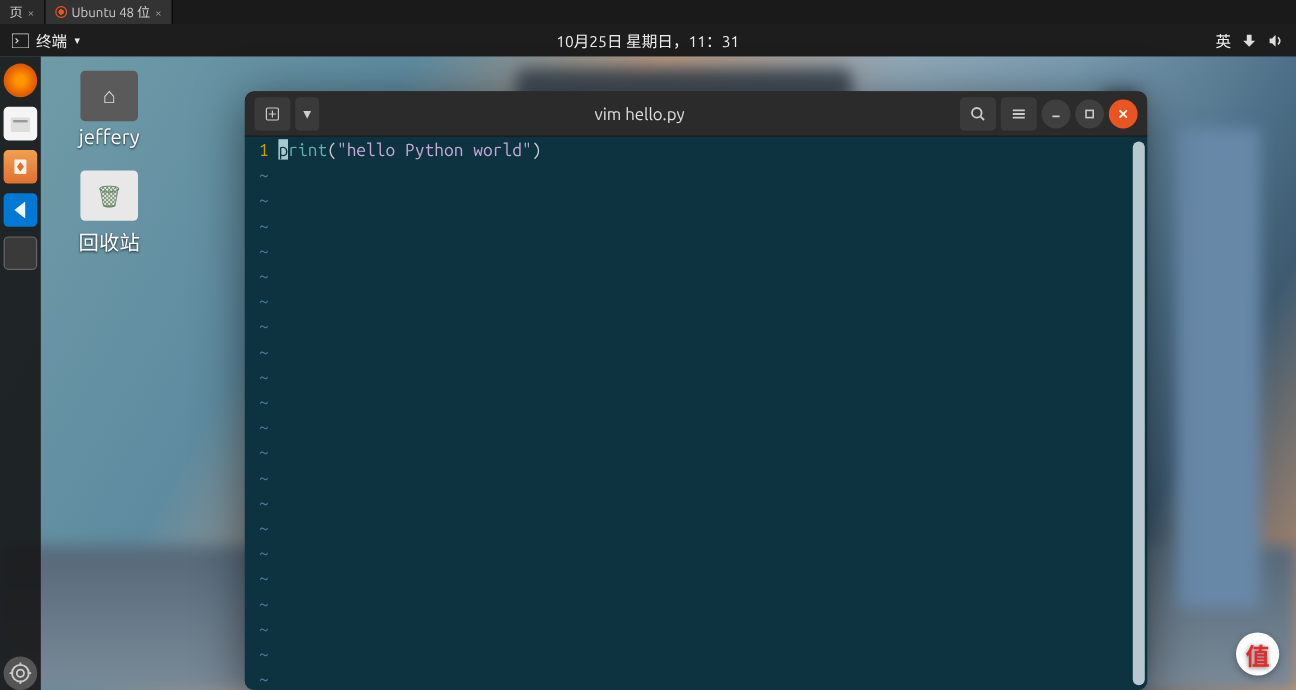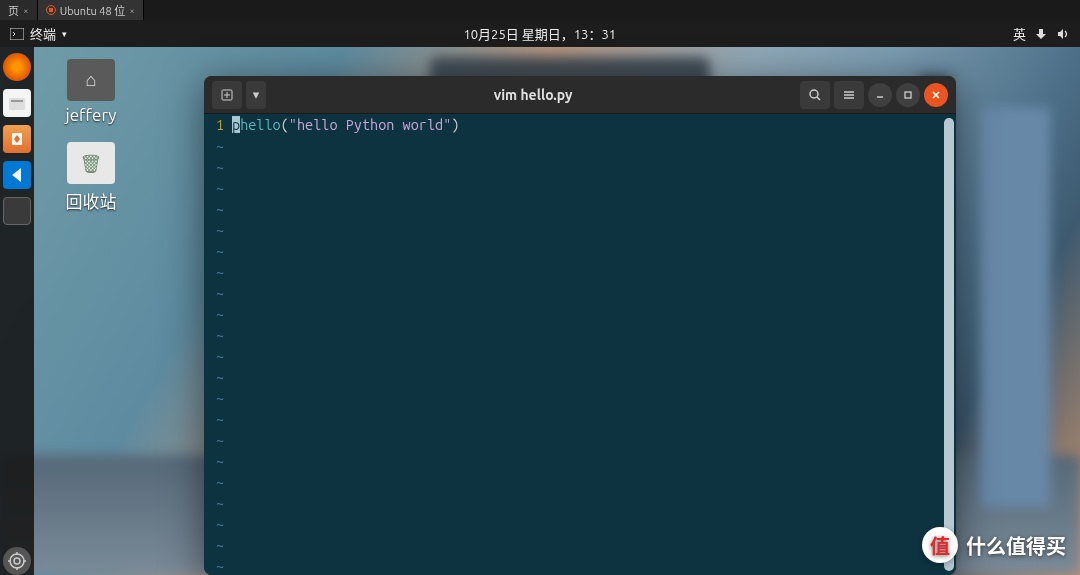--- a/index.html
+++ b/index.html
@@ -91,21 +91,21 @@
     }
     .tb-left, .tb-right { display:flex; align-items:center; gap:4px; }
     .tb-btn {
       width: 30px; height: 28px; border-radius: 4px;
       background: #3a3a3a; color:#ccc;
       display:flex; align-items:center; justify-content:center;
       font-size: 13px;
     }
     .tb-btn.round { width:24px; height:24px; border-radius:50%; background:#3f3f3f; }
     .tb-btn.close { background: #e95420; color:#fff; }
-    .tb-title { color:#e0e0e0; font-size:14px; font-weight:700; }
+    .tb-title { color:#e0e0e0; font-size:14px; font-weight:400; }
     
     .editor {
       flex: 1; background: #0d3340;
       font-family: "Ubuntu Mono", "Consolas", monospace;
       font-size: 14.5px; line-height: 1.45;
       position: relative; overflow:hidden;
       color: #88c0d0;
     }
     .scrollbar { position:absolute; right:2px; top:4px; bottom:4px; width:10px; background:#b8c8d0; border-radius:5px; }
     .line { display:flex; }
@@ -152,21 +152,21 @@
         <svg width="14" height="12" viewBox="0 0 14 12">
             <rect x="0" y="0" width="14" height="12" rx="1" fill="none" stroke="#ddd" stroke-width="1"></rect>
             <path d="M3 4 L5 6 L3 8" stroke="#ddd" fill="none" stroke-width="1"></path>
           </svg>
       </span>
       <span>终端</span>
       <span style="font-size:9px">▾</span>
     </div>
   </div>
   <div class="top-center">
-    <span>10月25日 星期日，13：31</span>
+    <span>10月25日 星期日，11：31</span>
   </div>
   <div class="top-right">
     <span>英</span>
     <span class="sys-icon">
       <svg width="14" height="14" viewBox="0 0 14 14">
           <path d="M7 2 L2 7 L5 7 L5 12 L9 12 L9 7 L12 7 Z" fill="#ddd" transform="rotate(180 7 7)"></path>
         </svg>
     </span>
     <span class="sys-icon">
       <svg width="14" height="14" viewBox="0 0 14 14">
@@ -278,21 +278,21 @@
             <line x1="2" y1="2" x2="8" y2="8" stroke="#fff" stroke-width="1.5"></line>
             <line x1="8" y1="2" x2="2" y2="8" stroke="#fff" stroke-width="1.5"></line>
           </svg>
       </div>
     </div>
   </div>
   <div class="editor">
     <div class="scrollbar"></div>
     <div class="line">
       <span class="lnum">1</span>
-      <span><span class="cursor-block">p</span><span class="fn-name">hello</span><span class="paren">(</span><span class="str">"hello Python world"</span><span class="paren">)</span></span>
+      <span><span class="cursor-block">p</span><span class="fn-name">rint</span><span class="paren">(</span><span class="str">"hello Python world"</span><span class="paren">)</span></span>
     </div>
     <div id="tildes">
         <div class="line">
           <span class="tilde">~</span>
         </div>
         <div class="line">
           <span class="tilde">~</span>
         </div>
         <div class="line">
           <span class="tilde">~</span>
@@ -350,14 +350,13 @@
         </div>
         <div class="line">
           <span class="tilde">~</span>
         </div>
       </div>
   </div>
 </div>
 
 <div class="watermark">
   <div class="wm-badge">值</div>
-  <span>什么值得买</span>
 </div>
 
 </body></html>

